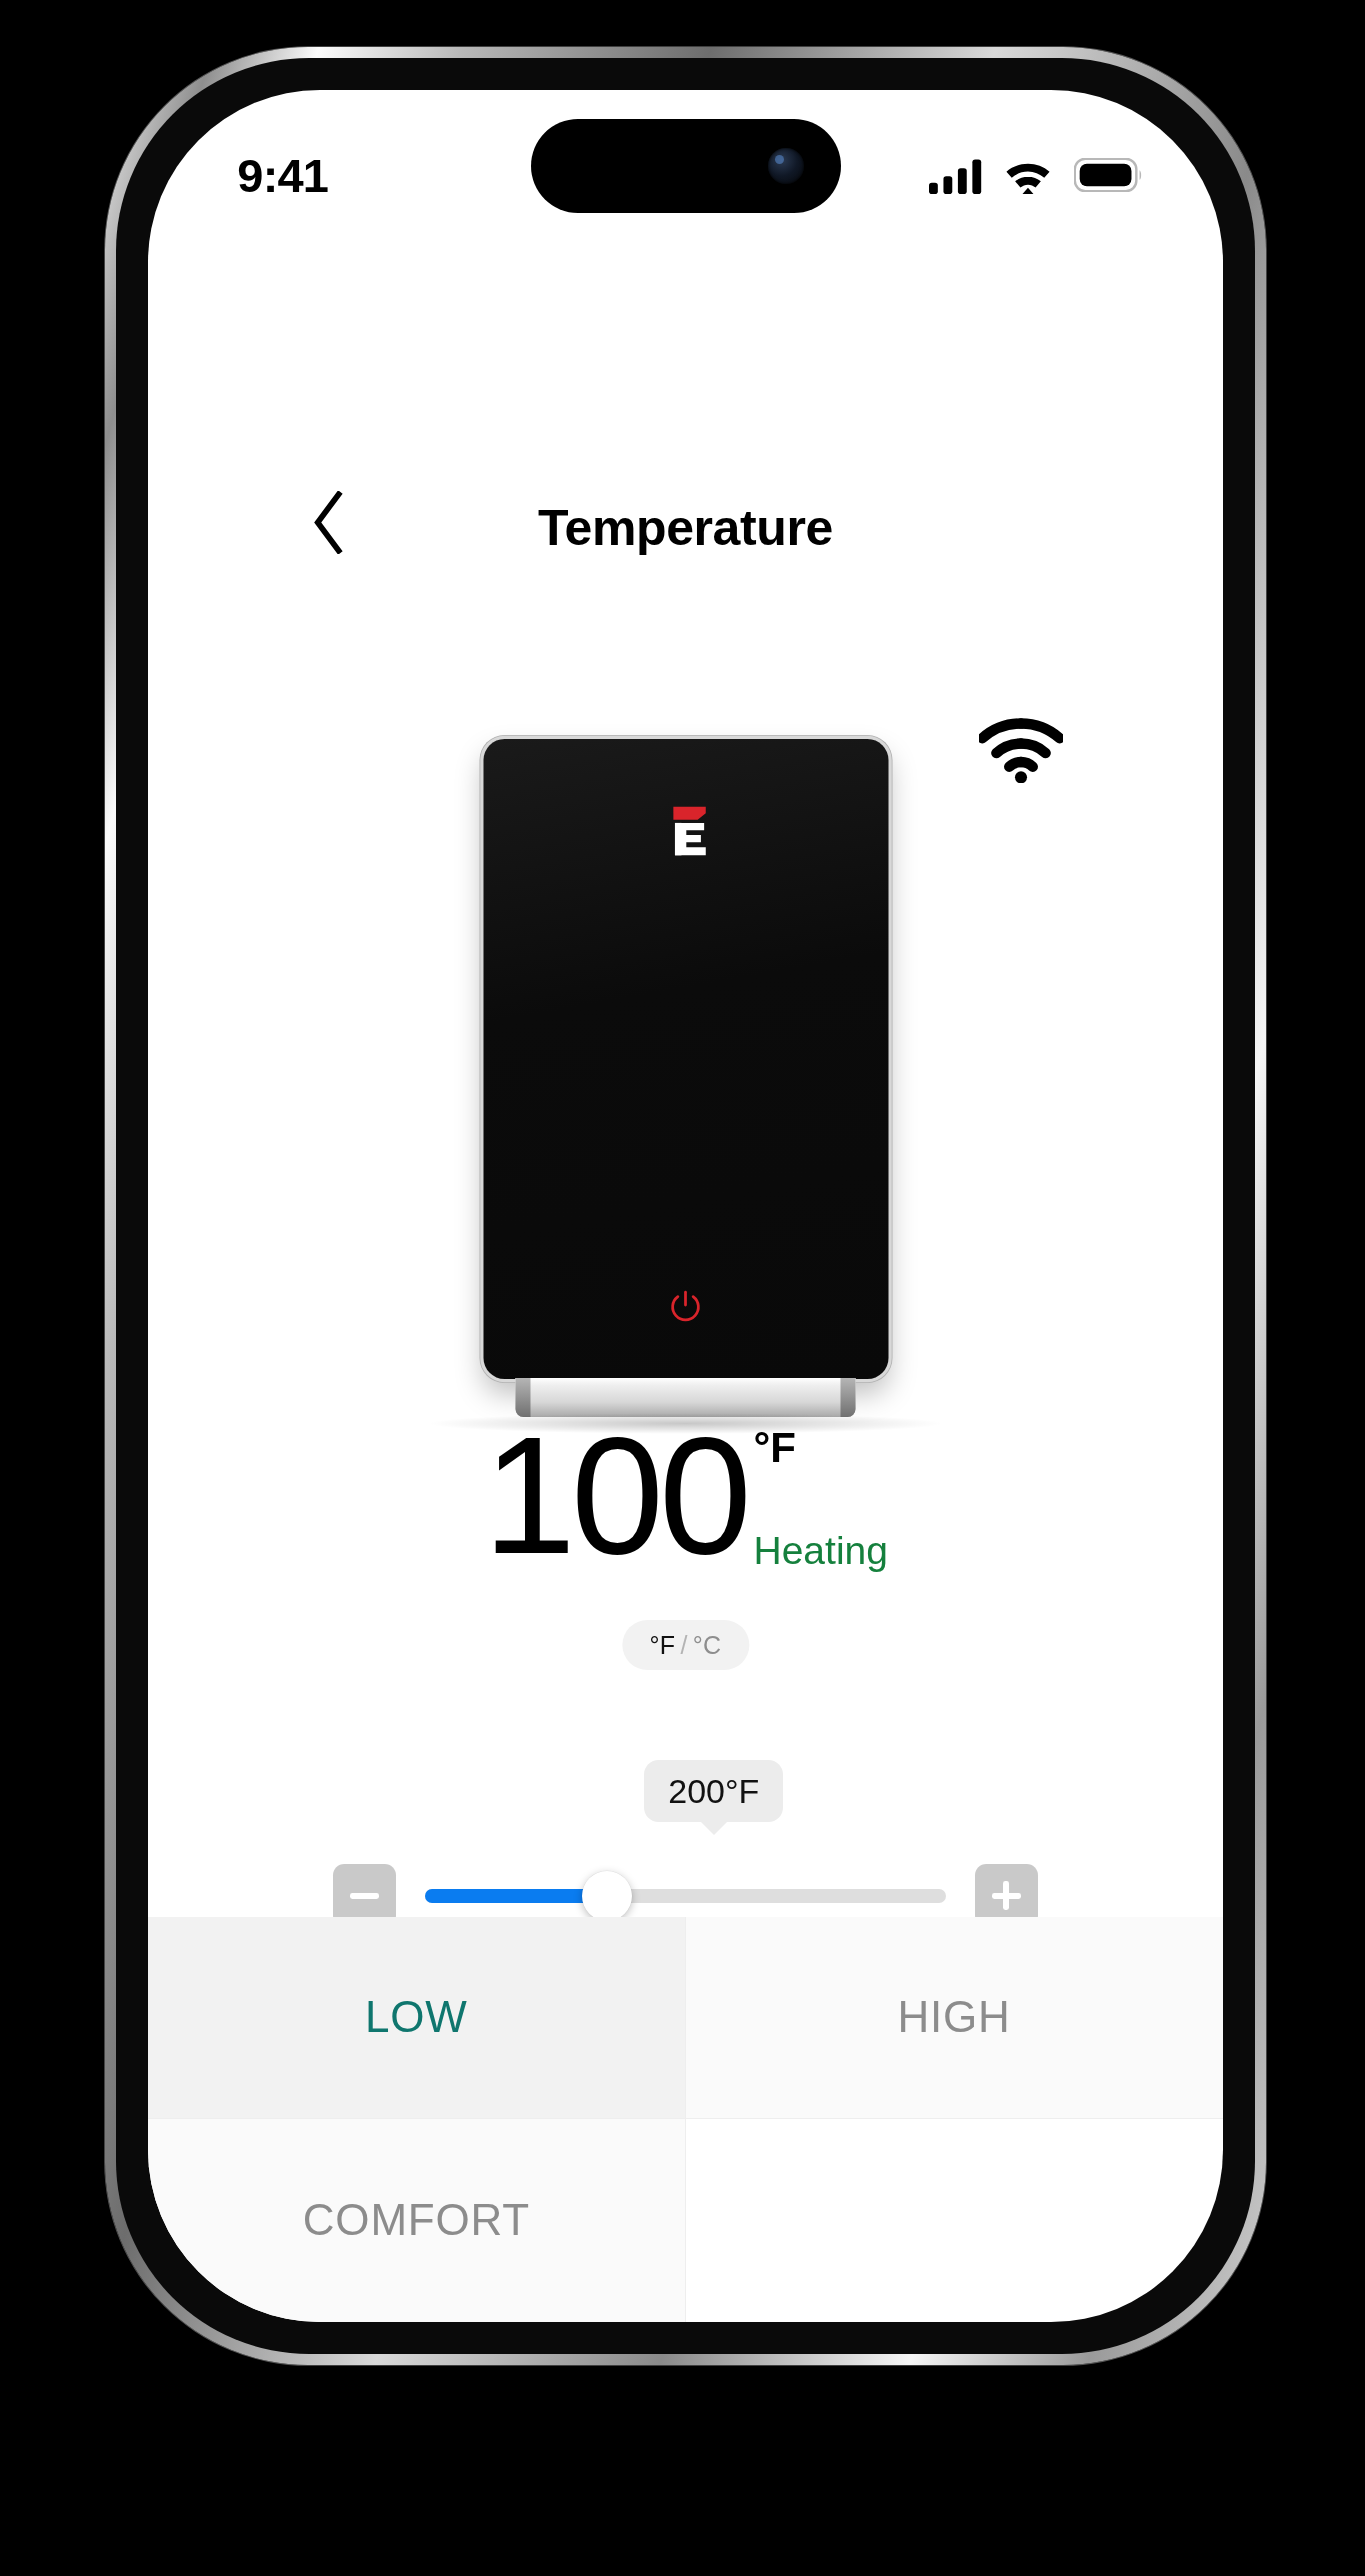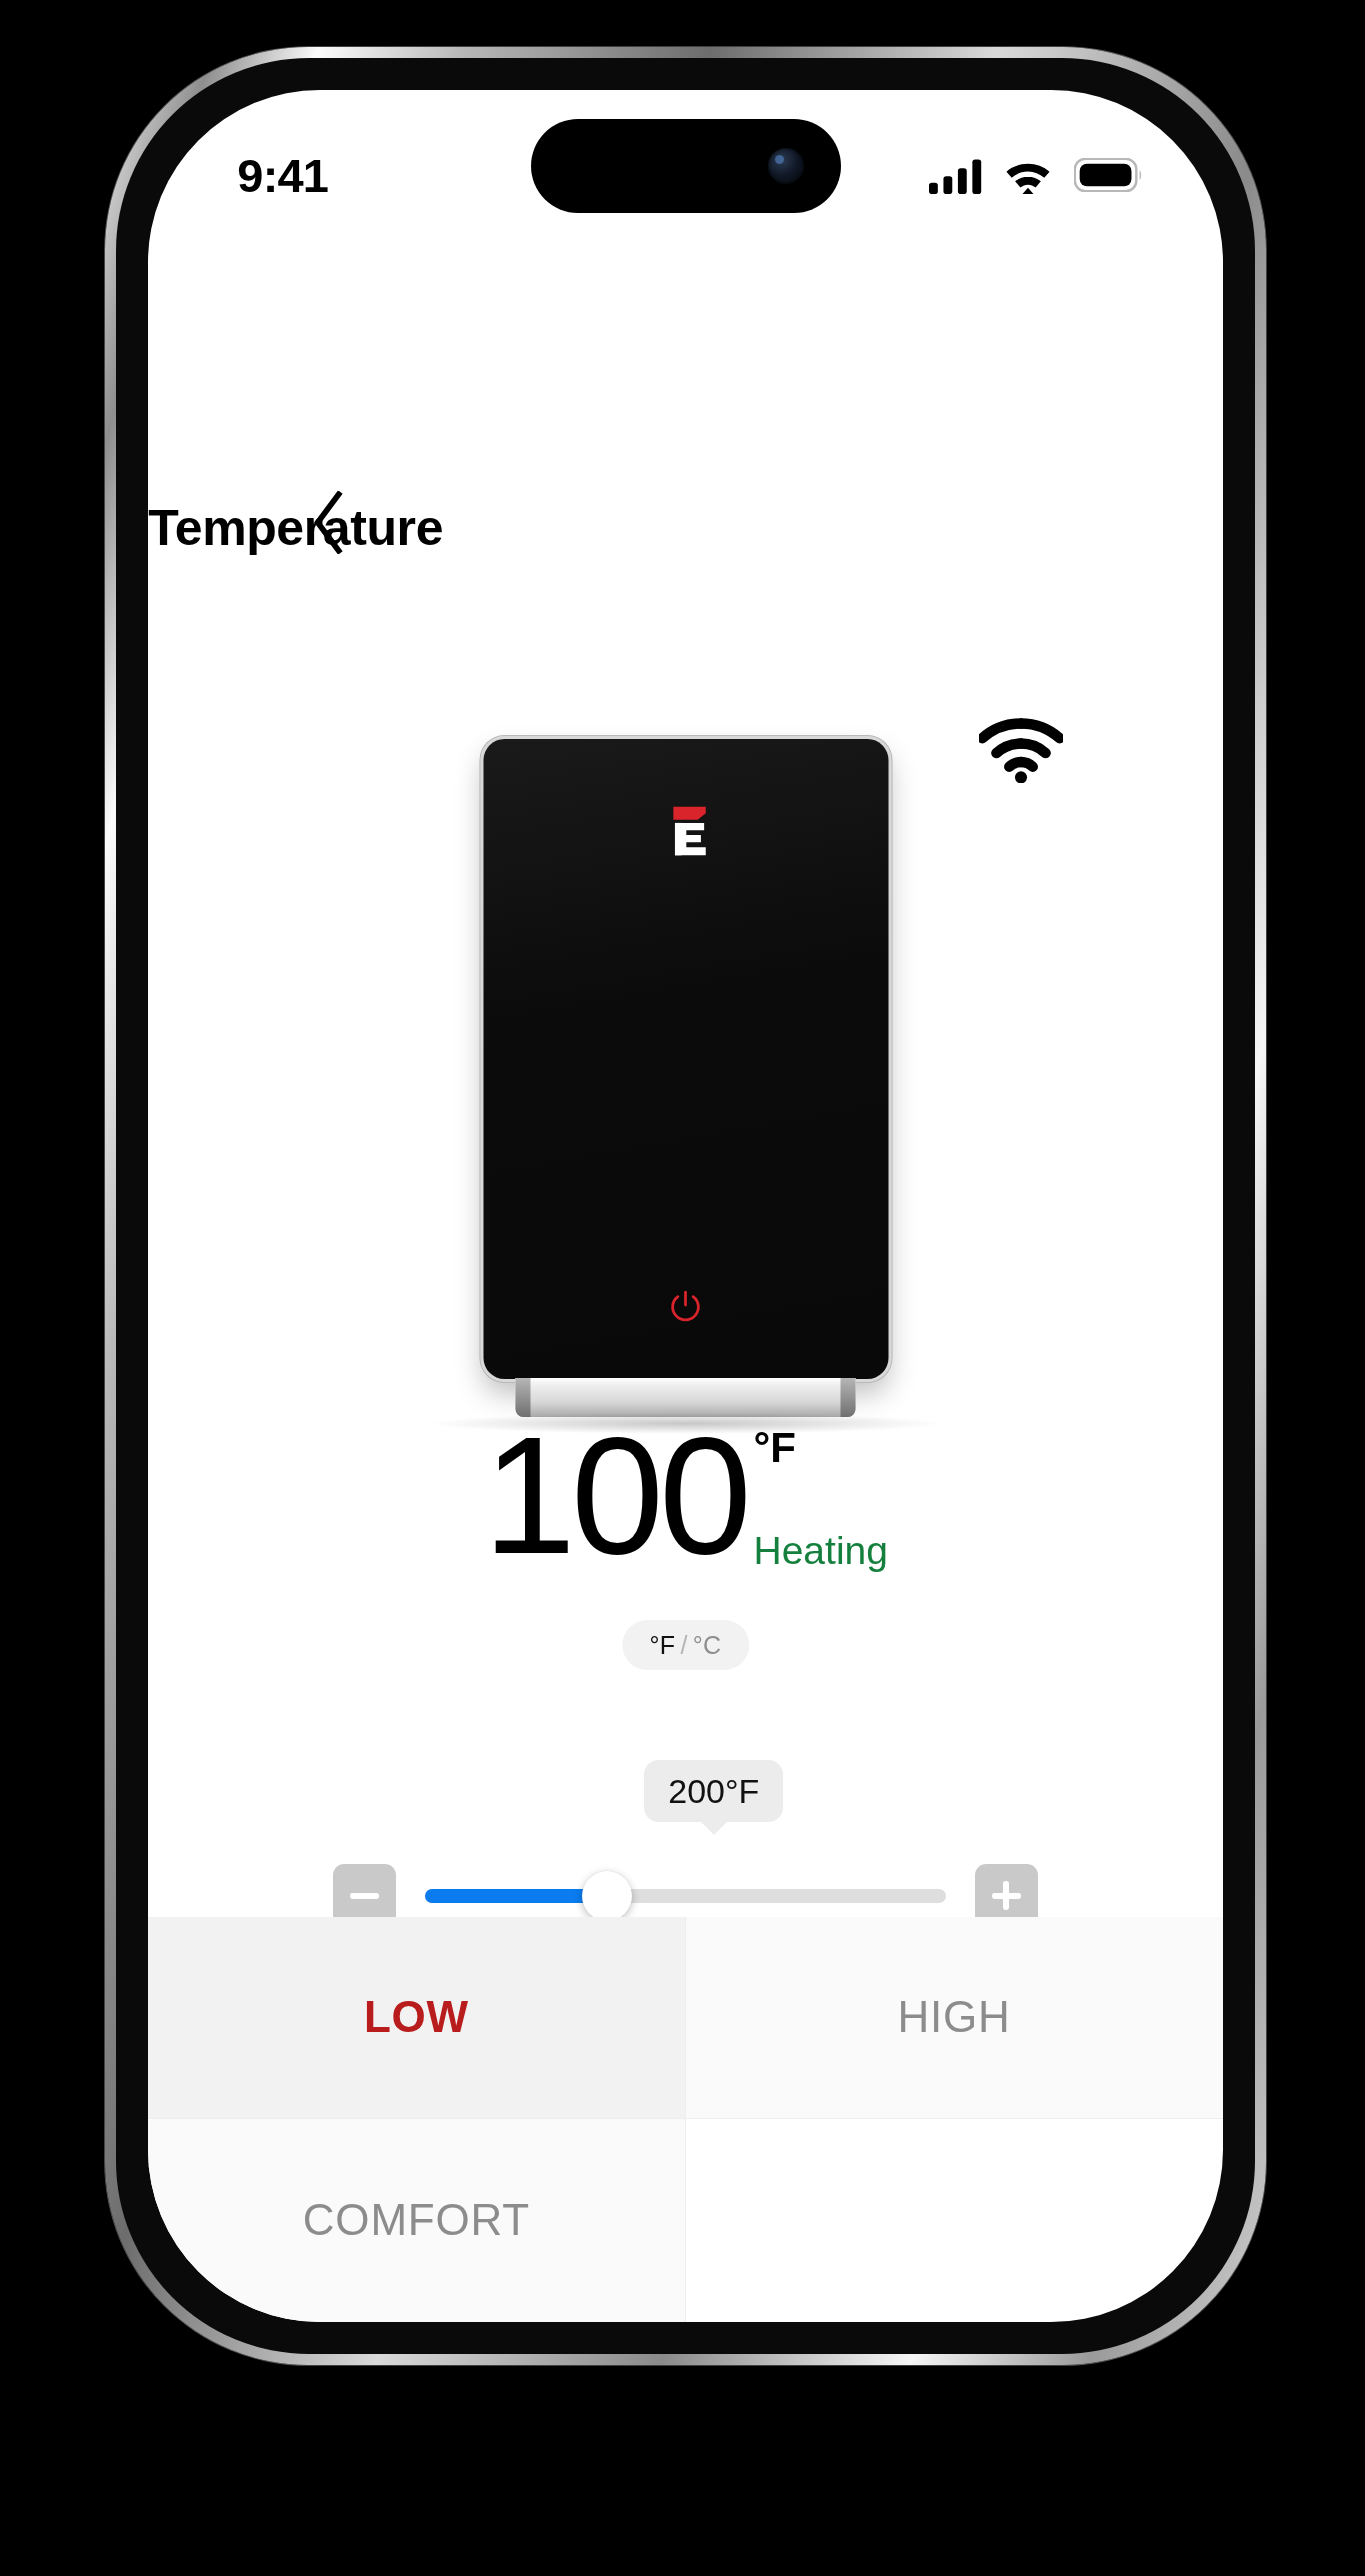--- a/index.html
+++ b/index.html
@@ -84,21 +84,21 @@
     position:absolute; left:0; top:389px; width:100%;
     height:97px;
     display:flex; align-items:center;
   }
   .back-btn{
     position:absolute; left:142px; top:0; width:78px; height:89px;
     display:flex; align-items:center; justify-content:center;
     cursor:pointer;
   }
   .page-title{
-    width:100%; text-align:left;
+    width:100%; text-align:center;
     font-size:50px; font-weight:700; color:#000; letter-spacing:-0.4px;
   }
 
   
   .hero{
     position:absolute; left:0; top:600px; width:100%; height:713px;
   }
   .device-wrap{
     position:absolute; left:50%; transform:translateX(-50%);
     top:49px; width:405px;
@@ -232,21 +232,21 @@
   .mode-cell{
     display:flex; align-items:center; justify-content:center;
     font-size:44px; color:#8c8c8c; letter-spacing:0.8px;
     background:#fafafa; cursor:pointer;
     border-right:0.8px solid #eeeeee;
     border-bottom:0.8px solid #eeeeee;
   }
   .mode-cell:nth-child(2), .mode-cell:nth-child(4){ border-right:none; }
   .mode-cell:nth-child(3), .mode-cell:nth-child(4){ border-bottom:none; }
   .mode-cell.selected{
-    background:#f2f2f2; color:#b91c1c; font-weight:700;
+    background:#f2f2f2; color:#0f766e; font-weight:400;
   }
 </style>
 </head>
 <body>
 
 <div class="stage">
 
   <div class="phone-frame">
 
     <div class="btn-side btn-silent"></div>

